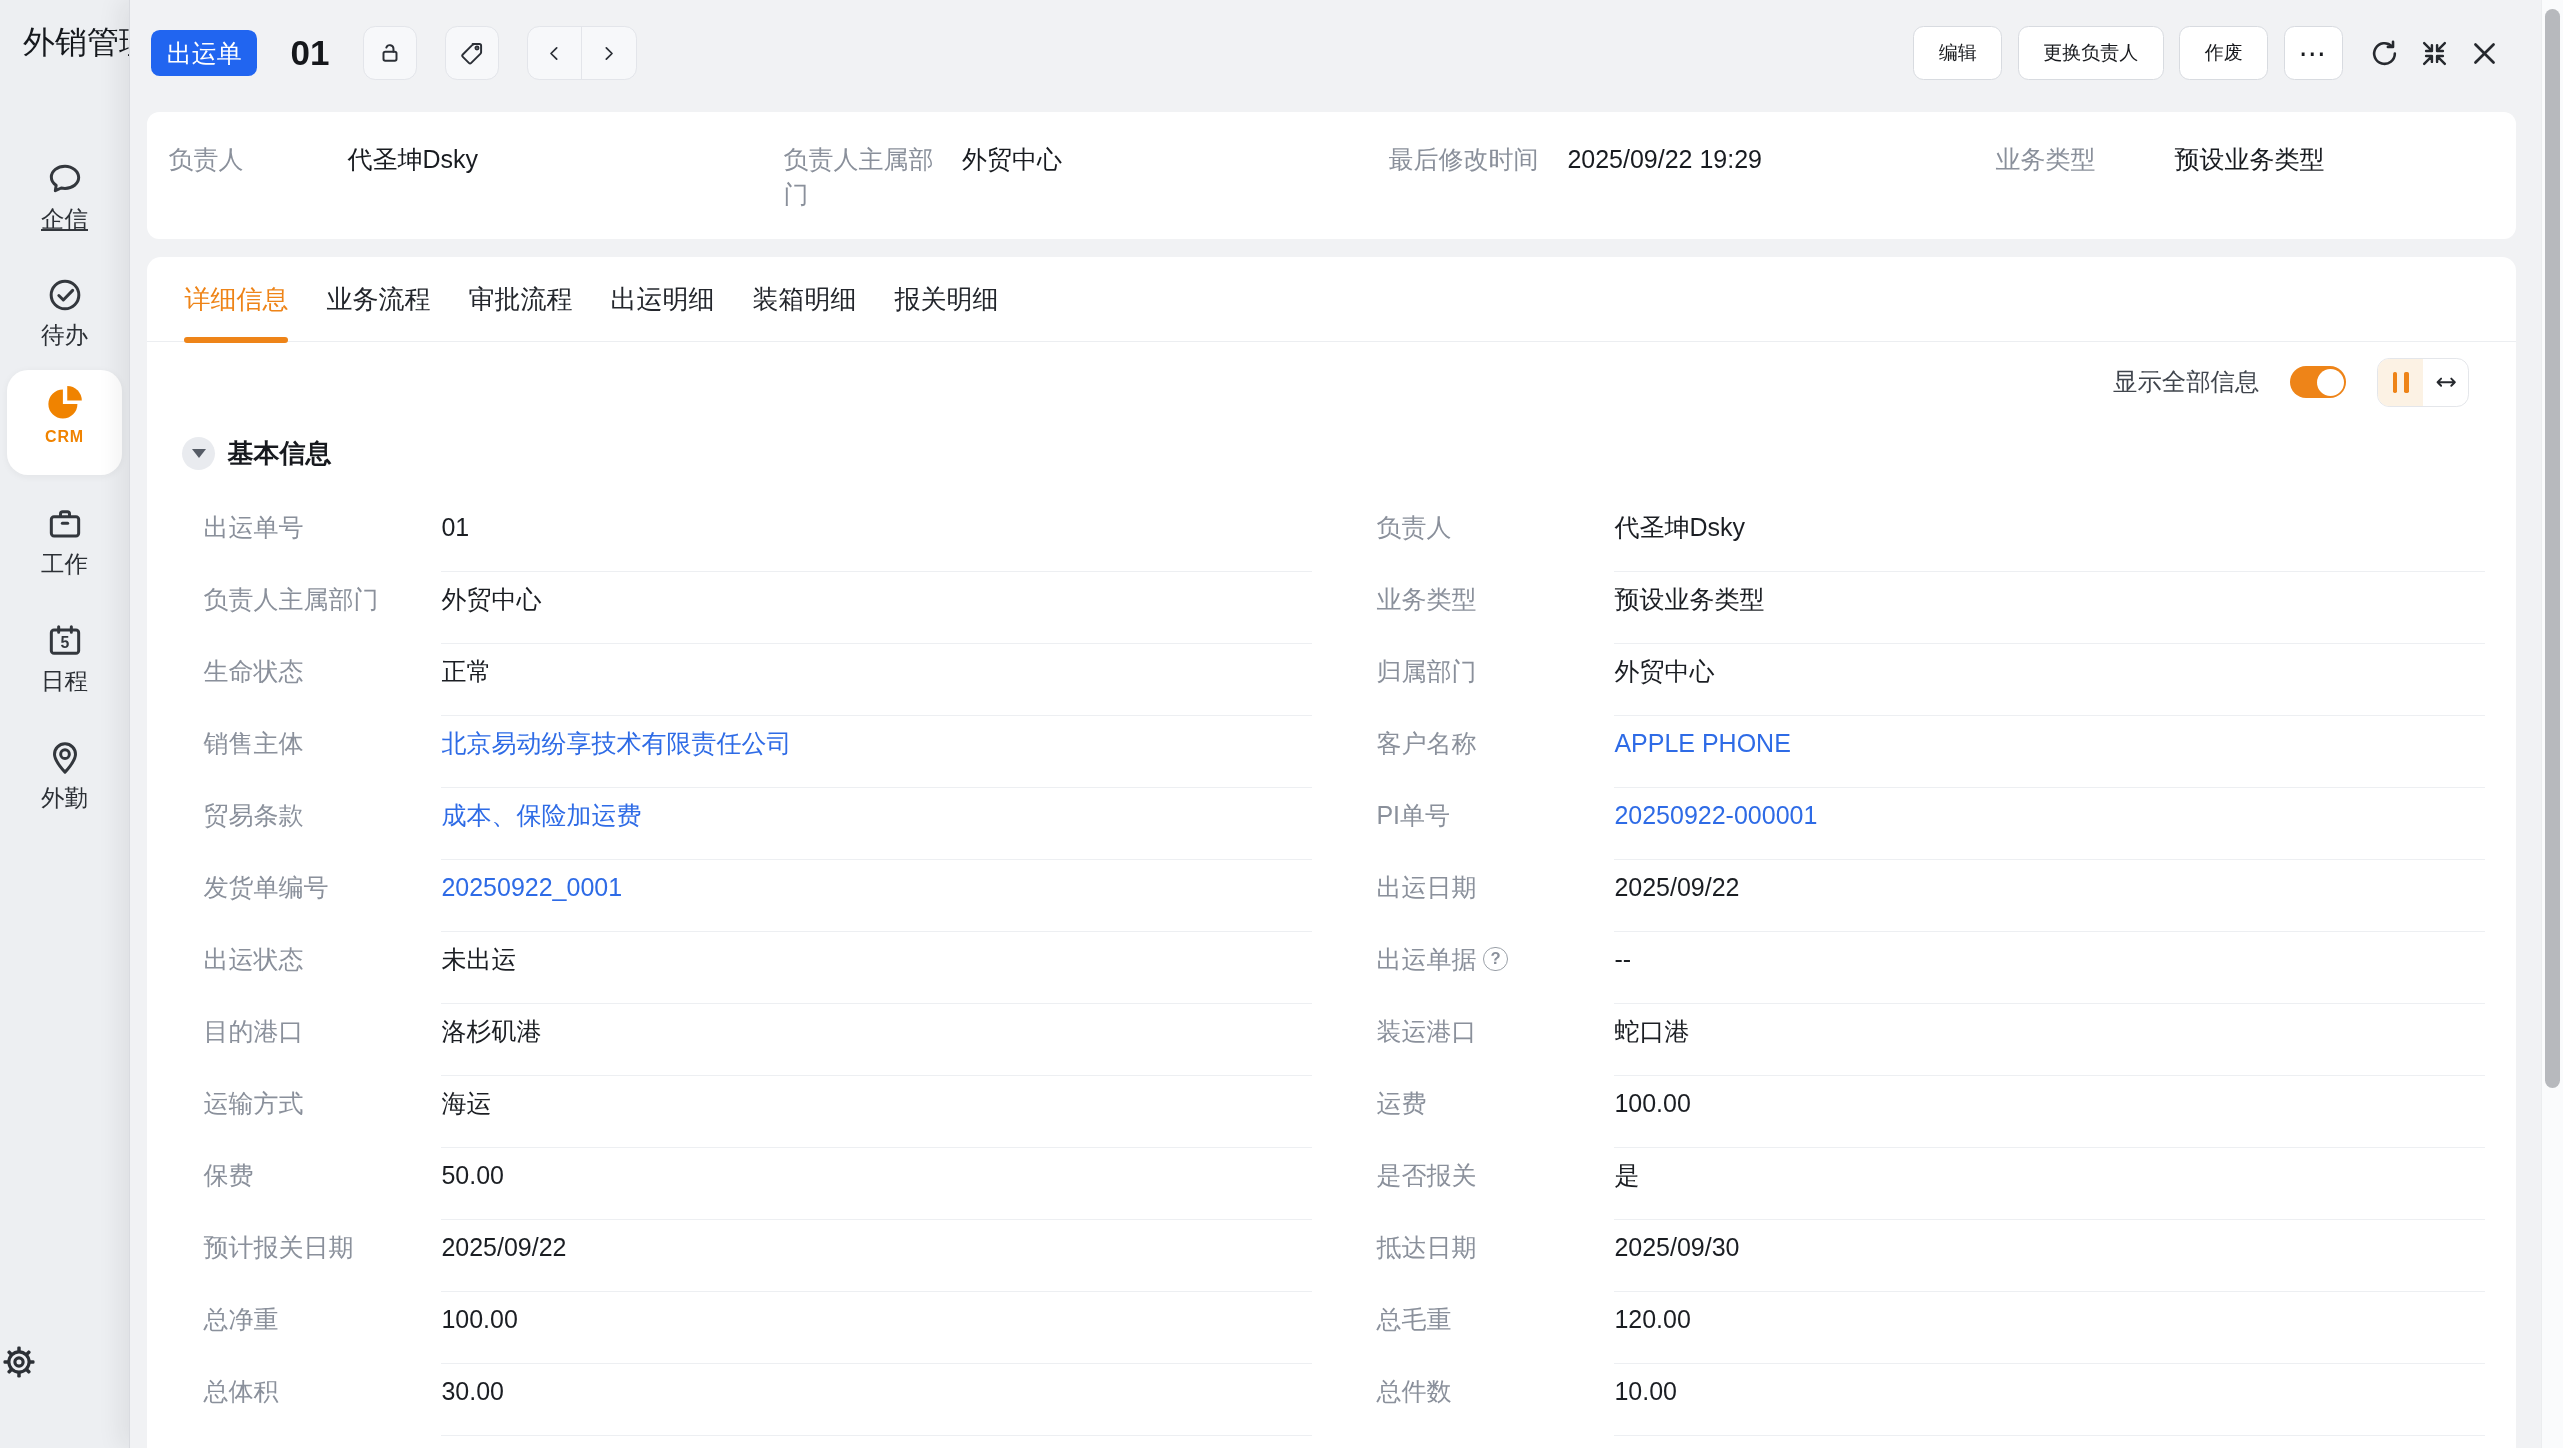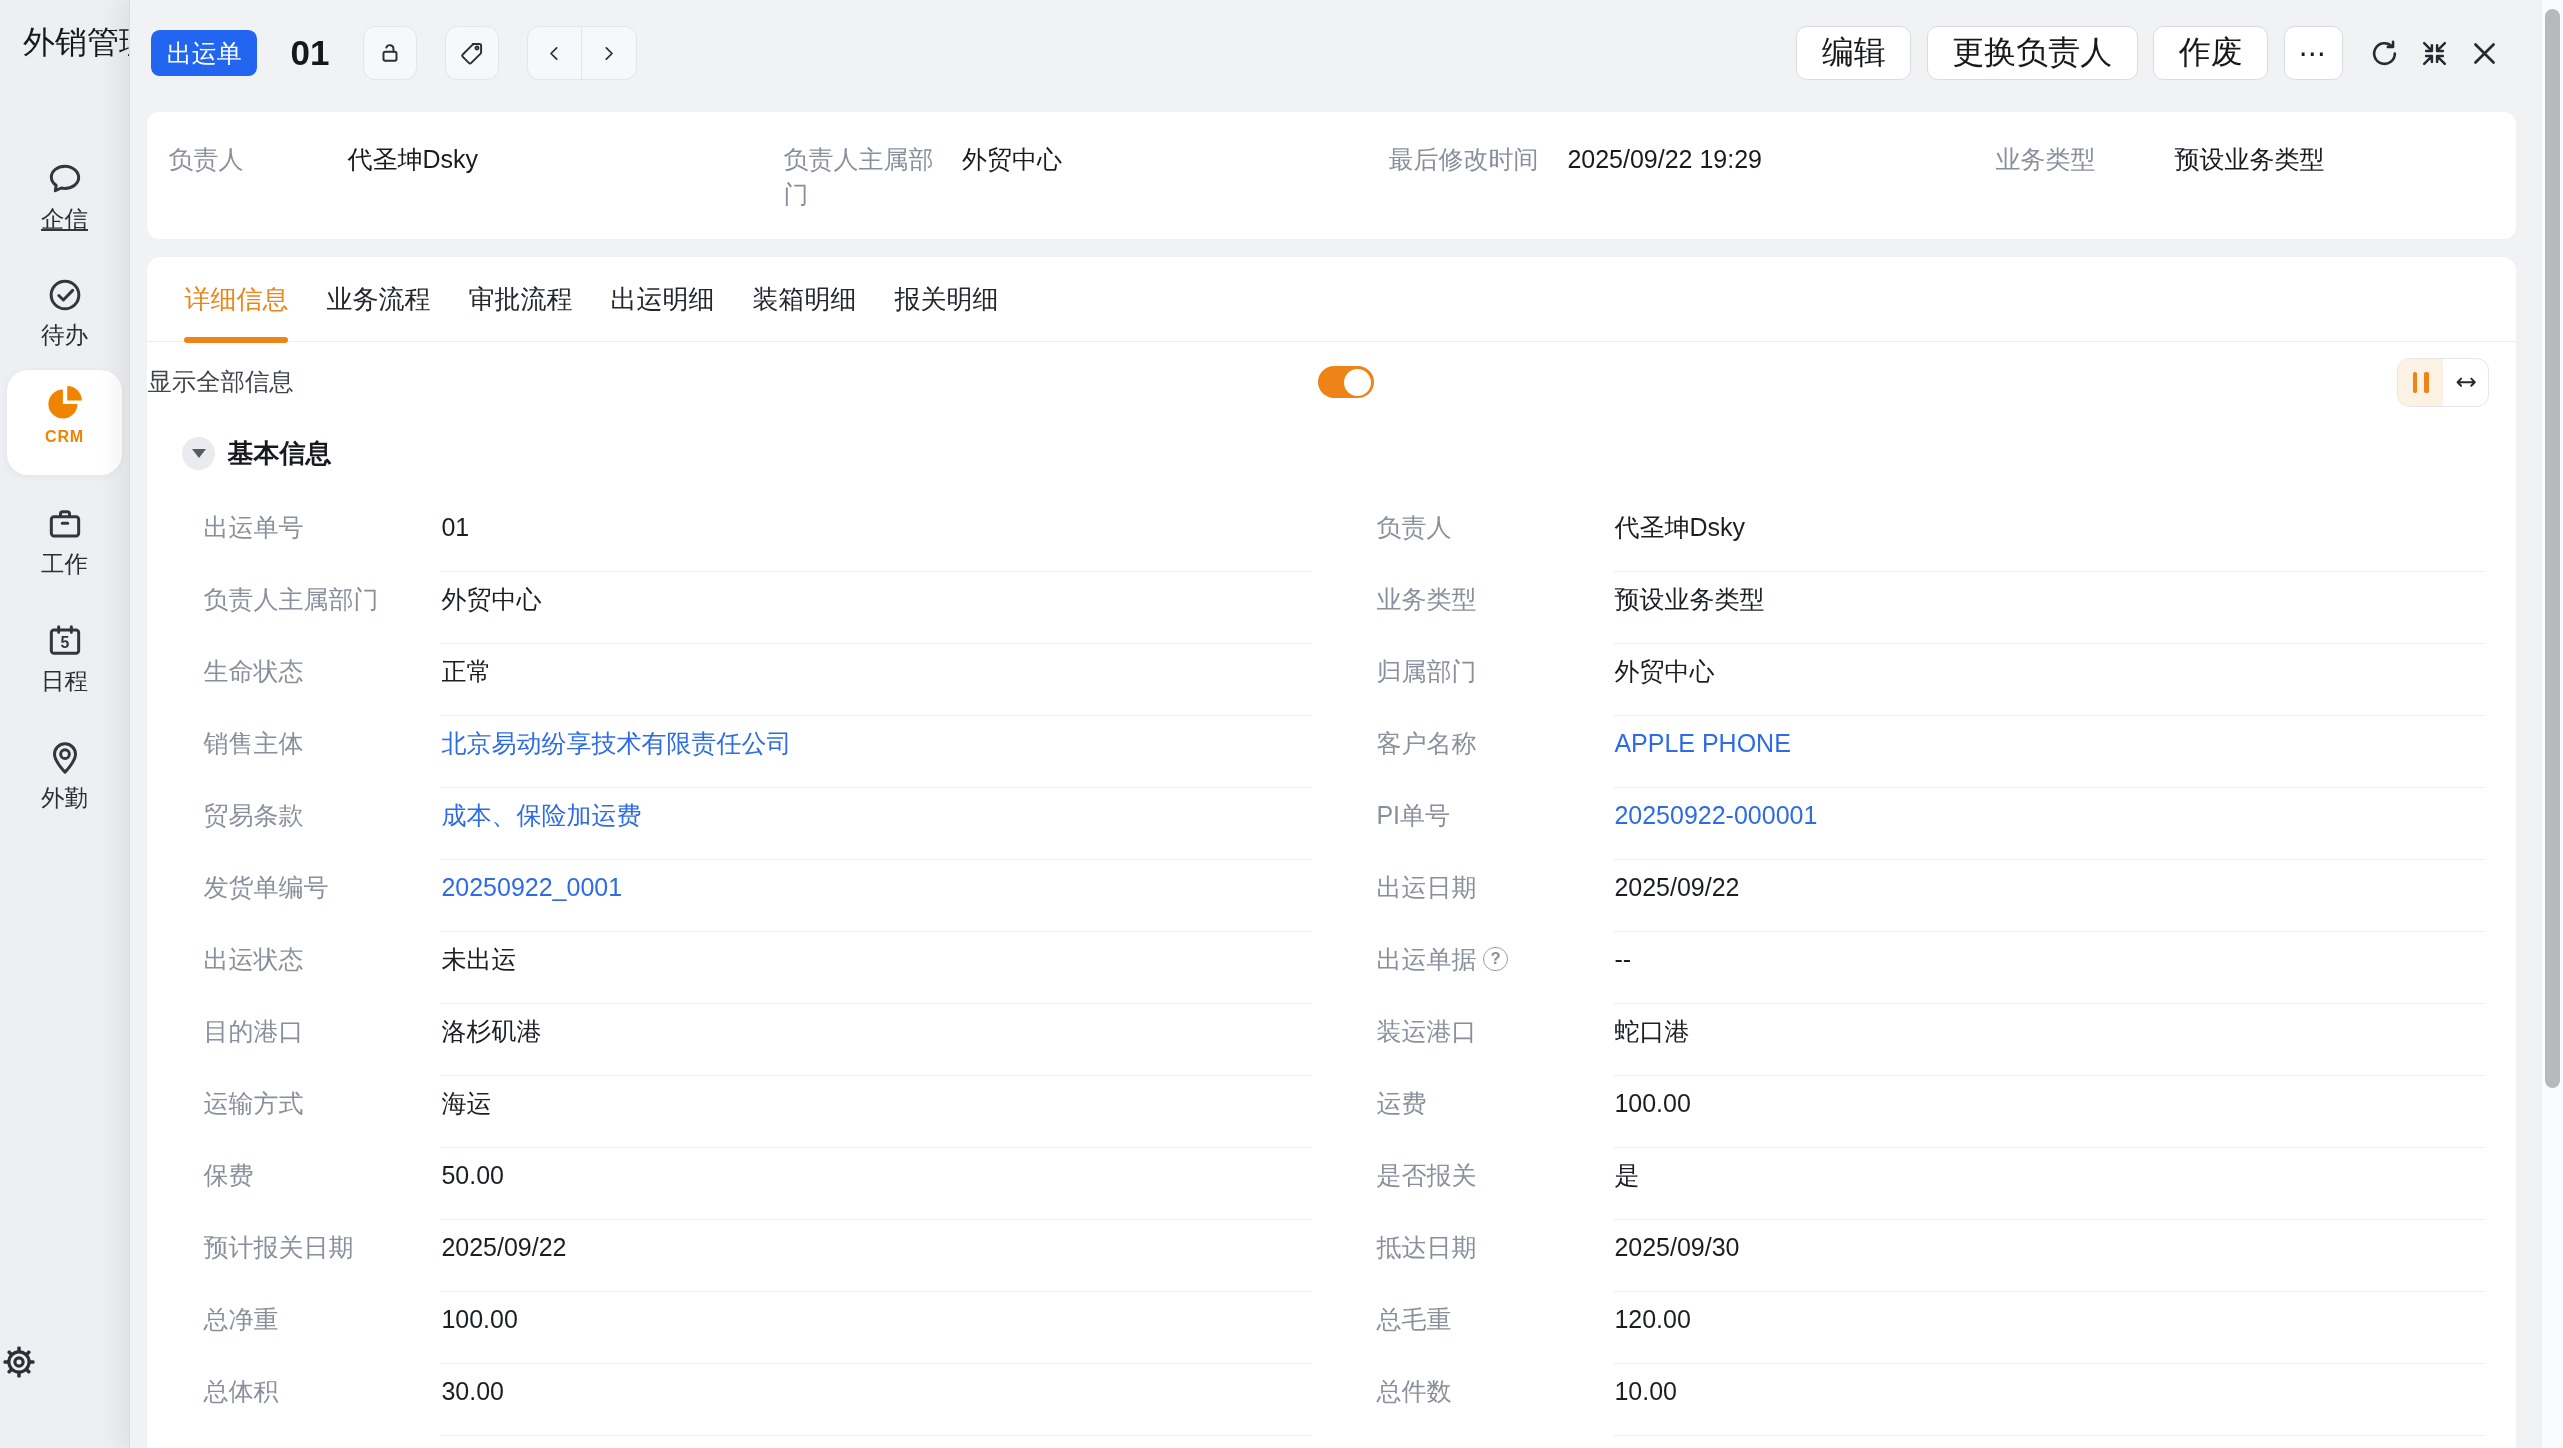--- a/index.html
+++ b/index.html
@@ -30,42 +30,42 @@
   .doc-num { font-size:35px; font-weight:bold; color:#15171b; margin:0 5.2px; }
   .icon-btn { width:54px; height:54px; background:#f7f8fa; border:0.9px solid #e3e5ea; border-radius:12.2px;
               display:flex; align-items:center; justify-content:center; color:#2b2f36; }
   .icon-btn svg { width:26px; height:26px; }
   .pager { width:110px; height:54px; background:#f7f8fa; border:0.9px solid #e3e5ea; border-radius:12.2px;
            display:flex; align-items:center; color:#2b2f36; }
   .pager .pcell { flex:1; height:100%; display:flex; align-items:center; justify-content:center; }
   .pager .pdiv { width:0.9px; height:100%; background:#e3e5ea; }
   .pager svg { width:21px; height:21px; }
   .hright { position:absolute; right:63px; top:26px; display:flex; align-items:center; gap:15.7px; }
-  .btn { height:54px; background:#fff; border:0.9px solid #d8dbe0; border-radius:10.5px; font-size:32px;
+  .btn { height:54px; background:#fff; border:0.9px solid #d8dbe0; border-radius:10.5px; font-size:19px;
          color:#17191d; display:flex; align-items:center; justify-content:center; padding:0 24.4px; }
   .btn.more { padding:0; width:59px; font-size:28px; letter-spacing:1.7px; }
   .tool-icon { width:31px; height:31px; color:#26292e; display:flex; align-items:center; justify-content:center; }
   .tool-icon svg { width:31px; height:31px; }
   .hicons { display:flex; align-items:center; gap:19px; margin-left:10.5px; }
 
   
   .summary-card { position:absolute; left:17.4px; top:112px; width:2369px; height:127px; background:#fff; border-radius:12.2px; }
   .sum-item { position:absolute; top:30px; display:flex; }
   .sum-label { font-size:25px; color:#8a909b; line-height:35px; flex:none; width:179px; }
   .sum-item.wrap2 .sum-label { width:155px; margin-right:23.5px; }
   .sum-value { font-size:25px; color:#181b20; font-weight:500; line-height:35px; }
 
   
   .content-card { position:absolute; left:17.4px; top:257px; width:2369px; height:1308px; background:#fff; border-radius:14px 14px 0 0; }
   .tabs { height:85px; border-bottom:1.7px solid #eceef1; display:flex; align-items:stretch; padding-left:37px; gap:38px; }
   .tab { font-size:26px; color:#23262c; display:flex; align-items:center; position:relative; cursor:default; }
   .tab.active { color:#ee8418; font-weight:500; }
   .tab.active::after { content:""; position:absolute; left:0; right:0; bottom:-1.7px; height:6.1px; border-radius:3.5px; background:#ee8418; }
 
-  .toolbar { height:80px; display:flex; align-items:center; justify-content:space-between; padding-right:27px; gap:31px; }
+  .toolbar { height:80px; display:flex; align-items:center; justify-content:flex-end; padding-right:47px; gap:31px; }
   .show-all-label { font-size:24.4px; color:#40454d; }
   .toggle { width:56px; height:32px; border-radius:16.6px; background:#ee8418; position:relative; }
   .toggle .knob { position:absolute; top:2.6px; right:2.6px; width:27px; height:27px; border-radius:50%; background:#fff; }
   .seg { width:92px; height:49px; border:1.7px solid #e4e6ea; border-radius:12.2px; background:#fff; display:flex; overflow:hidden; }
   .seg-item { flex:1; display:flex; align-items:center; justify-content:center; }
   .seg-item.active { background:#fcf2e4; }
   .seg-bars { display:flex; gap:7px; }
   .seg-bars i { display:block; width:4.4px; height:21px; border-radius:1.7px; background:#ee8418; }
   .seg-item svg { width:24.4px; height:24.4px; color:#26292e; }
 

